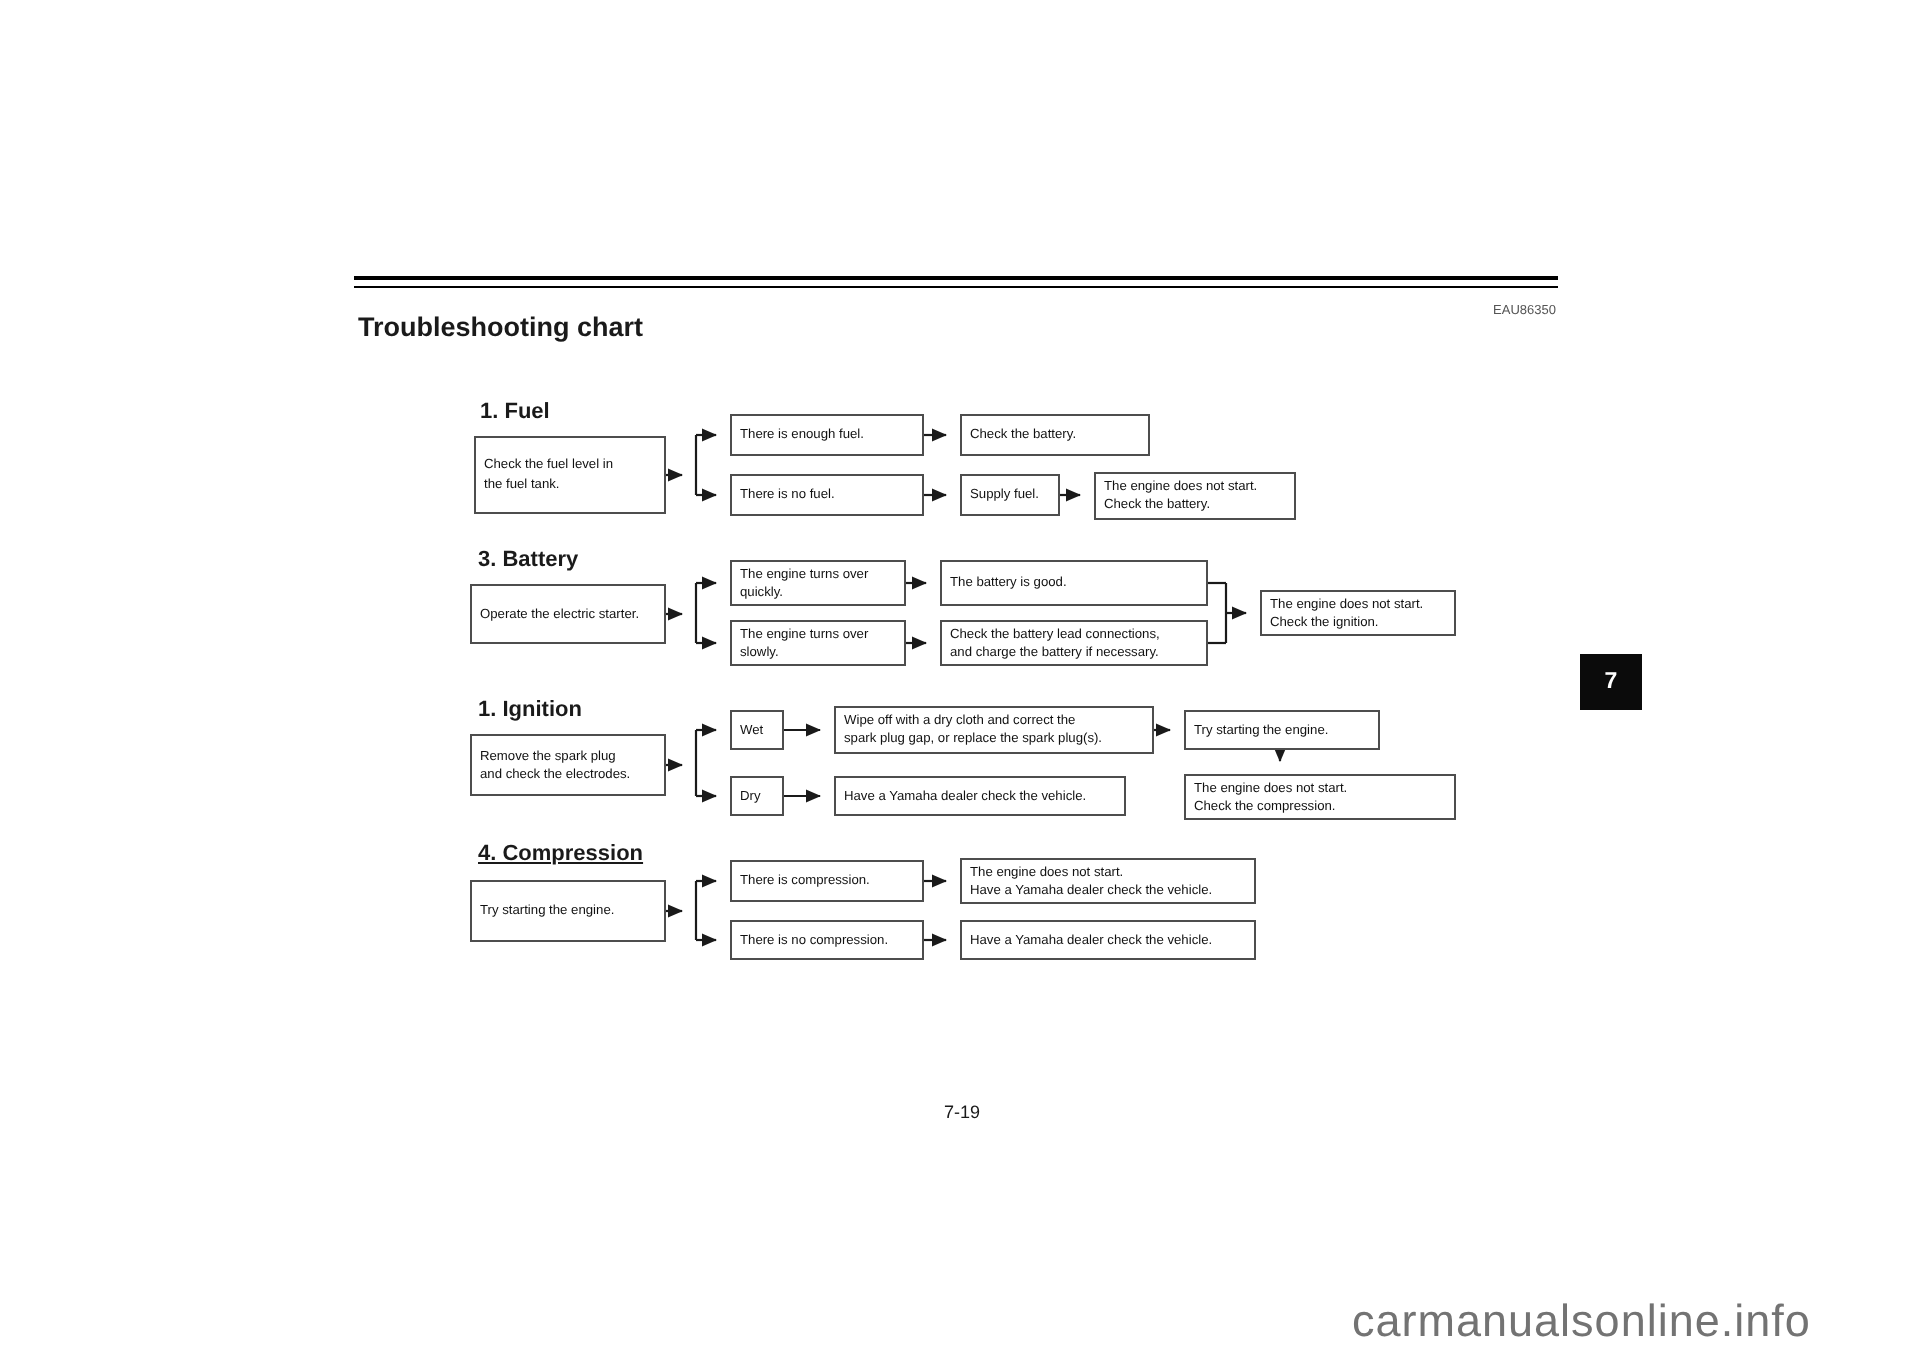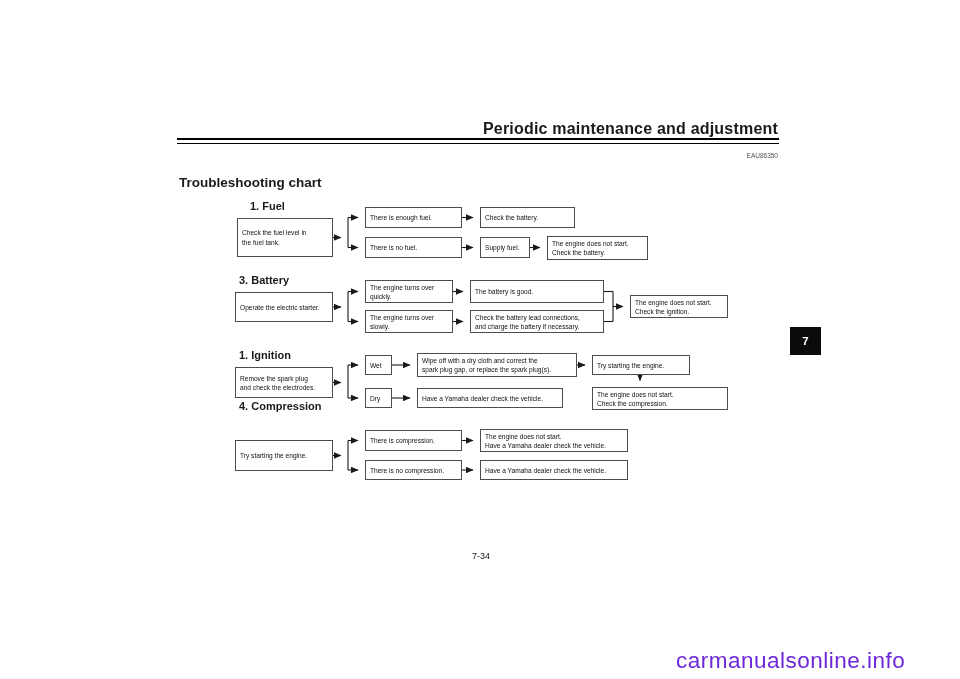--- a/index.html
+++ b/index.html
@@ -6,40 +6,39 @@
   #page{position:relative;width:960px;height:679px;background:#ffffff;overflow:hidden;
         font-family:"Liberation Sans",sans-serif;color:#1a1a1a;}
 
   .abs{position:absolute;}
 
   .doc-title{left:300px;top:120px;width:478px;text-align:right;
              font-size:16px;font-weight:bold;letter-spacing:0.2px;}
   .rule-thick{left:177px;top:138px;width:602px;height:2.4px;background:#000;}
   .rule-thin{left:177px;top:142.6px;width:602px;height:1.1px;background:#000;}
   .eau-code{left:600px;top:152px;width:178px;text-align:right;font-size:6.5px;color:#555;}
-  .page-heading{left:179px;top:156px;font-size:13.5px;font-weight:bold;margin-top:19px;}
+  .page-heading{left:179px;top:156px;font-size:13.5px;font-weight:bold;}
   .page-number{left:455px;top:551px;width:52px;text-align:center;font-size:9px;}
   .chapter-tab{left:790px;top:327px;width:31px;height:28px;background:#0b0b0b;
                color:#fff;display:flex;align-items:center;justify-content:center;
                font-size:11.5px;font-weight:bold;}
-  .watermark{left:676px;top:648px;font-size:22.5px;color:#6d28d9;letter-spacing:0.5px;}
+  .watermark{left:676px;top:648px;font-size:22.5px;color:#737373;letter-spacing:0.5px;}
 
   .sec-label{font-size:11px;font-weight:bold;white-space:pre;}
   .fbox{position:absolute;border:1px solid #4d4d4d;background:#fff;
         display:flex;align-items:center;box-sizing:border-box;
         font-size:6.6px;line-height:9px;padding-left:4px;padding-right:1px;
         white-space:pre;color:#111;}
   svg.connectors{position:absolute;left:0;top:0;pointer-events:none;}
 </style>
 </head>
 <body>
 
 <div id="page">
 
-  <div class="abs doc-title">Periodic maintenance and adjustment</div>
   <div class="abs rule-thick"></div>
   <div class="abs rule-thin"></div>
   <div class="abs eau-code">EAU86350</div>
   <div class="abs page-heading">Troubleshooting chart</div>
 
   <svg class="connectors" width="960" height="679" viewBox="0 0 960 679">
     <defs>
       <marker id="arr" markerWidth="7" markerHeight="6" refX="6.5" refY="3" orient="auto">
         <path d="M0,0 L7,3 L0,6 Z" fill="#1a1a1a"></path>
       </marker>
@@ -76,21 +75,21 @@
 
       <line x1="333" y1="455.5" x2="341" y2="455.5" marker-end="url(#arr)"></line>
       <line x1="348" y1="440.5" x2="348" y2="470"></line>
       <line x1="348" y1="440.5" x2="358" y2="440.5" marker-end="url(#arr)"></line>
       <line x1="348" y1="470" x2="358" y2="470" marker-end="url(#arr)"></line>
       <line x1="462" y1="440.5" x2="473" y2="440.5" marker-end="url(#arr)"></line>
       <line x1="462" y1="470" x2="473" y2="470" marker-end="url(#arr)"></line>
     </g>
   </svg>
 
-  <div class="abs sec-label" style="left:250px;top:200px;">1. Fuel</div>
+  <div class="abs sec-label" style="left:240px;top:200px;">1. Fuel</div>
   <div class="fbox" style="left:237px;top:218px;width:96px;height:39px;line-height:9.5px;">Check the fuel level in
 the fuel tank.</div>
   <div class="fbox" style="left:365px;top:207px;width:97px;height:21px;">There is enough fuel.</div>
   <div class="fbox" style="left:480px;top:207px;width:95px;height:21px;">Check the battery.</div>
   <div class="fbox" style="left:365px;top:237px;width:97px;height:21px;">There is no fuel.</div>
   <div class="fbox" style="left:480px;top:237px;width:50px;height:21px;">Supply fuel.</div>
   <div class="fbox" style="left:547px;top:236px;width:101px;height:24px;">The engine does not start.
 Check the battery.</div>
 
   <div class="abs sec-label" style="left:239px;top:274px;">3. Battery</div>
@@ -110,25 +109,25 @@
 and check the electrodes.</div>
   <div class="fbox" style="left:365px;top:355px;width:27px;height:20px;">Wet</div>
   <div class="fbox" style="left:417px;top:353px;width:160px;height:24px;">Wipe off with a dry cloth and correct the
 spark plug gap, or replace the spark plug(s).</div>
   <div class="fbox" style="left:592px;top:355px;width:98px;height:20px;">Try starting the engine.</div>
   <div class="fbox" style="left:365px;top:388px;width:27px;height:20px;">Dry</div>
   <div class="fbox" style="left:417px;top:388px;width:146px;height:20px;">Have a Yamaha dealer check the vehicle.</div>
   <div class="fbox" style="left:592px;top:387px;width:136px;height:23px;">The engine does not start.
 Check the compression.</div>
 
-  <div class="abs sec-label" style="left:239px;top:400px;">4. Compression</div>
+  <div class="abs sec-label" style="left:239px;top:421px;text-decoration:underline;">4. Compression</div>
   <div class="fbox" style="left:235px;top:440px;width:98px;height:31px;">Try starting the engine.</div>
   <div class="fbox" style="left:365px;top:430px;width:97px;height:21px;">There is compression.</div>
   <div class="fbox" style="left:480px;top:429px;width:148px;height:23px;">The engine does not start.
 Have a Yamaha dealer check the vehicle.</div>
   <div class="fbox" style="left:365px;top:460px;width:97px;height:20px;">There is no compression.</div>
   <div class="fbox" style="left:480px;top:460px;width:148px;height:20px;">Have a Yamaha dealer check the vehicle.</div>
 
-  <div class="abs page-number">7-34</div>
+  <div class="abs page-number">7-19</div>
   <div class="abs chapter-tab">7</div>
   <div class="abs watermark">carmanualsonline.info</div>
 
 </div>
 
 </body></html>

